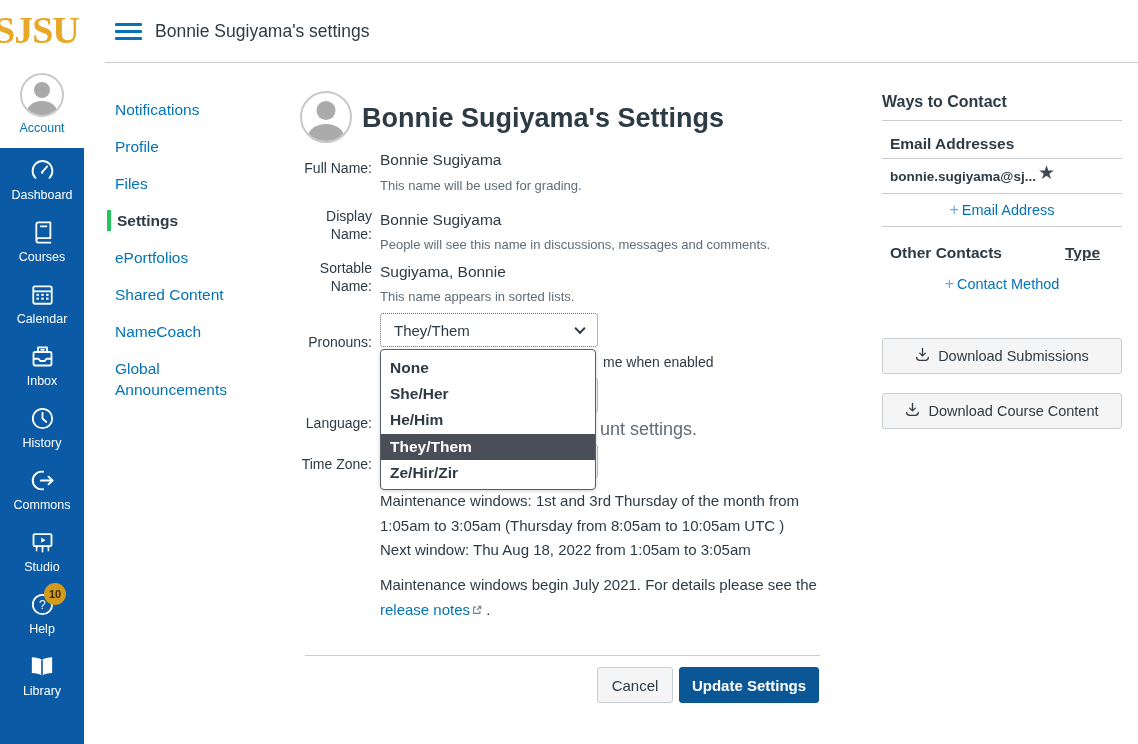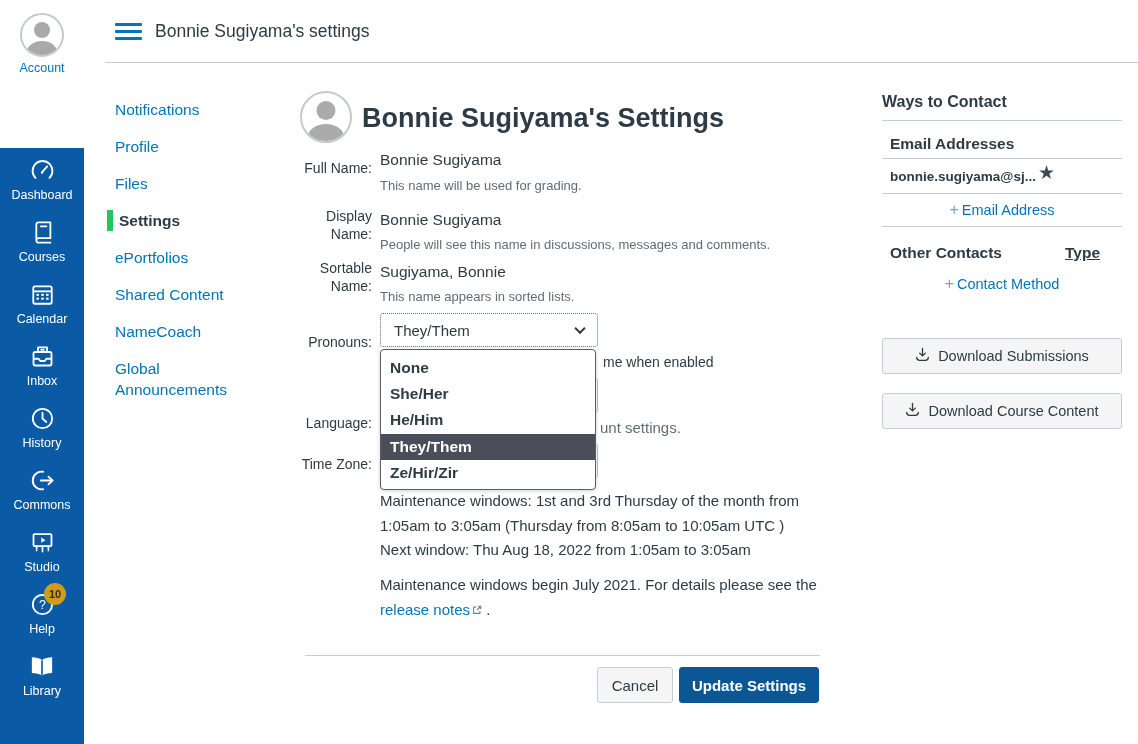--- a/index.html
+++ b/index.html
@@ -23,40 +23,40 @@
   
   .topbar { position:absolute; left:84px; top:0; width:1054px; height:63px; background:#fff; }
   .header-rule { position:absolute; left:105px; right:0; top:62px; height:1px; background:#c7cdd1; }
   .hamburger { position:absolute; left:31px; top:23px; width:27px; cursor:pointer; }
   .hamburger .bar { height:3px; background:#0374b5; margin-bottom:4px; border-radius:1px; }
   .topbar-title { position:absolute; left:71px; top:0; line-height:62px; font-size:17.5px; color:#2d3b45; }
 
   
   .snav { position:absolute; left:107px; top:99px; width:178px; }
   .snav-item { font-size:15.5px; line-height:21px; color:#0374b5; padding-left:8px; margin-bottom:16px; cursor:pointer; }
-  .snav-item.active { color:#2d3b45; font-weight:bold; border-left:6px solid #22c55e; padding-left:6px; }
+  .snav-item.active { color:#2d3b45; font-weight:bold; border-left:4px solid #22c55e; padding-left:6px; }
 
   
   .main { position:absolute; left:300px; top:85px; width:565px; height:640px; }
   .avatar-lg { position:absolute; left:0; top:6px; width:52px; height:52px; border-radius:50%; border:2px solid #c5c9cc; background:#fff; overflow:hidden; }
   .avatar-lg .head { position:absolute; left:50%; top:8px; transform:translateX(-50%); width:19px; height:19px; border-radius:50%; background:#ababab; }
   .avatar-lg .body { position:absolute; left:50%; bottom:-9px; transform:translateX(-50%); width:36px; height:26px; border-radius:50% 50% 0 0; background:#ababab; }
   .main-heading { position:absolute; left:62px; top:18px; font-size:27px; font-weight:bold; color:#2d3b45; white-space:nowrap; }
 
   .flabel { position:absolute; left:0; width:72px; text-align:right; font-size:14px; color:#2d3b45; line-height:18px; }
   .fvalue { position:absolute; left:80px; font-size:15.5px; color:#2d3b45; }
   .fhint  { position:absolute; left:80px; font-size:13px; color:#5f6d78; }
 
   .select-box { position:absolute; left:80px; width:218px; background:#fff; border:1px solid #b9c1c7; border-radius:3px; display:flex; align-items:center; cursor:pointer; }
   .select-box.focused { border:1px dotted #5f6d78; }
   .select-text { margin-left:13px; font-size:15px; color:#2d3b45; }
   .chev { position:absolute; right:13px; top:50%; width:8px; height:8px; border-right:2px solid #2d3b45; border-bottom:2px solid #2d3b45; transform:translateY(-70%) rotate(45deg); }
 
   .fragment { position:absolute; font-size:14px; color:#2d3b45; white-space:nowrap; }
-  .fragment.muted { font-size:15px; color:#5f6d78; }
+  .fragment.muted { font-size:18px; color:#5f6d78; }
 
   .dropdown { position:absolute; left:80px; top:264px; width:216px; height:141px; background:#fff; border:1px solid #565e66; border-radius:4px; z-index:10; padding-top:5px; box-shadow:0 1px 4px rgba(0,0,0,0.18); }
   .dd-option { height:26.2px; line-height:26.2px; padding-left:9px; font-size:15.5px; font-weight:bold; color:#2d3b45; cursor:pointer; white-space:nowrap; }
   .dd-option.highlighted { background:#4a4e58; color:#fff; }
 
   .maint { position:absolute; left:80px; width:452px; font-size:15px; line-height:24.5px; color:#2d3b45; }
   .maint .block { display:block; }
   .link { color:#0374b5; text-decoration:none; cursor:pointer; }
   .ext-icon { display:inline-block; vertical-align:baseline; margin-left:2px; }
 
@@ -75,20 +75,23 @@
   .rp-addlink { position:absolute; left:0; width:240px; text-align:center; font-size:14.5px; color:#0374b5; cursor:pointer; }
   .rp-type { position:absolute; left:183px; font-size:15.5px; font-weight:bold; color:#2d3b45; }
   .rp-btn { position:absolute; left:0; width:240px; height:36px; font-size:14.5px; }
   .plus { color:#6fa8dc; font-size:16px; margin-right:3px; }
 </style>
 </head>
 <body>
 
 <div class="gnav">
   <div class="gnav-white">
+    <div class="logo-box">
+      <span class="logo-text">SJSU</span>
+    </div>
     <div class="account-item">
       <div class="avatar-sm">
           <div class="head"></div>
           <div class="body"></div>
         </div>
       <span class="account-label">Account</span>
     </div>
   </div>
 
   <div class="gnav-item">

